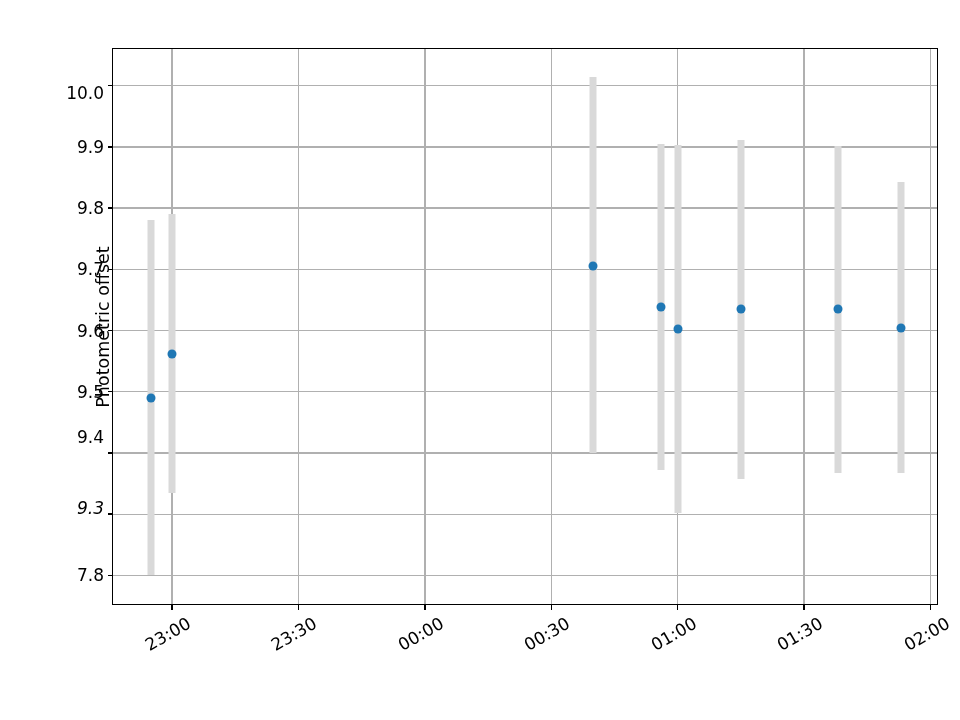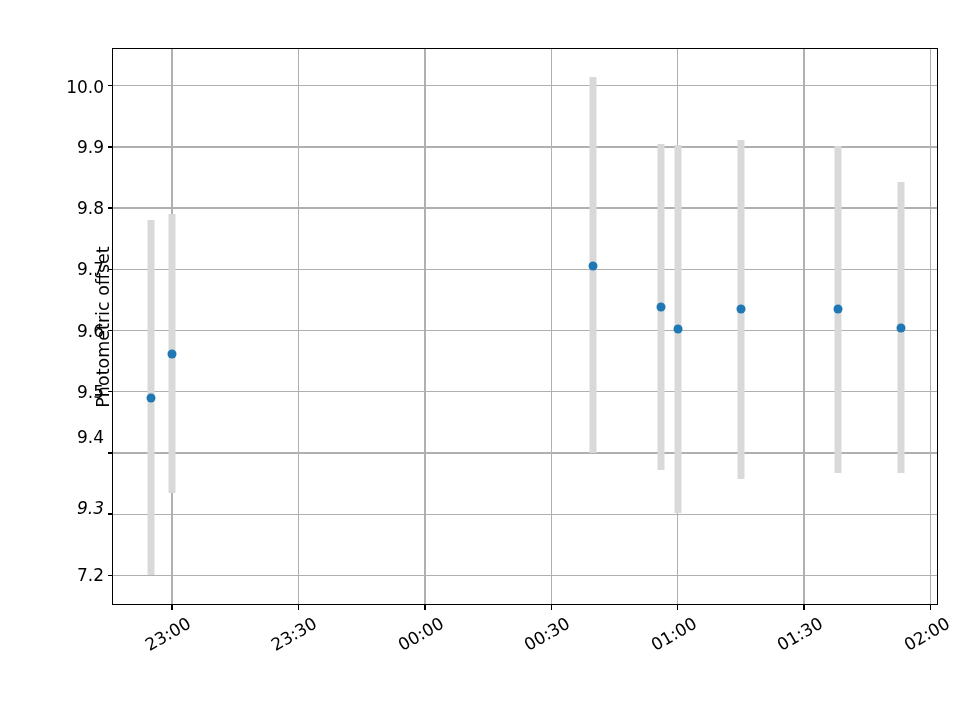--- a/index.html
+++ b/index.html
@@ -169,37 +169,37 @@
         <div class="marker" style="left: 59px; top: 304.82px; background: rgb(31, 119, 180);"></div>
         <div class="marker" style="left: 480.429px; top: 217.291px; background: rgb(31, 119, 180);"></div>
         <div class="marker" style="left: 547.857px; top: 258.301px; background: rgb(31, 119, 180);"></div>
         <div class="marker" style="left: 564.714px; top: 279.724px; background: rgb(31, 119, 180);"></div>
         <div class="marker" style="left: 627.929px; top: 260.137px; background: rgb(31, 119, 180);"></div>
         <div class="marker" style="left: 724.857px; top: 260.137px; background: rgb(31, 119, 180);"></div>
         <div class="marker" style="left: 788.071px; top: 279.112px; background: rgb(31, 119, 180);"></div>
       </div>
     <div id="ticklayer">
         <div class="ytick-mark" style="top: 525.696px;"></div>
-        <div class="ytick-label" style="top: 526.396px;">7.2</div>
+        <div class="ytick-label" style="top: 526.396px;">7.8</div>
         <div class="ytick-mark" style="top: 464.487px;"></div>
         <div class="ytick-label" style="top: 459px; font-style: italic;">9.3</div>
         <div class="ytick-mark" style="top: 403.278px;"></div>
         <div class="ytick-label" style="top: 388px; margin-left: 15px;">9.4</div>
         <div class="ytick-mark" style="top: 342.069px;"></div>
         <div class="ytick-label" style="top: 342.769px;">9.5</div>
         <div class="ytick-mark" style="top: 280.86px;"></div>
         <div class="ytick-label" style="top: 281.56px;">9.6</div>
         <div class="ytick-mark" style="top: 219.652px;"></div>
         <div class="ytick-label" style="top: 220.352px;">9.7</div>
         <div class="ytick-mark" style="top: 158.443px;"></div>
         <div class="ytick-label" style="top: 159.143px;">9.8</div>
         <div class="ytick-mark" style="top: 97.2341px;"></div>
         <div class="ytick-label" style="top: 97.9341px; margin-left: 36px;">9.9</div>
         <div class="ytick-mark" style="top: 36.0253px;"></div>
-        <div class="ytick-label" style="top: 38px;">10.0</div>
+        <div class="ytick-label" style="top: 44px;">10.0</div>
         <div class="xtick-mark" style="left: 58.3px;"></div>
         <div class="xtick-label" style="left: 71px;">23:00</div>
         <div class="xtick-mark" style="left: 184.729px;"></div>
         <div class="xtick-label" style="left: 197.429px;">23:30</div>
         <div class="xtick-mark" style="left: 311.157px;"></div>
         <div class="xtick-label" style="left: 323.857px;">00:00</div>
         <div class="xtick-mark" style="left: 437.586px;"></div>
         <div class="xtick-label" style="left: 450.286px;">00:30</div>
         <div class="xtick-mark" style="left: 564.014px;"></div>
         <div class="xtick-label" style="left: 576.714px;">01:00</div>

